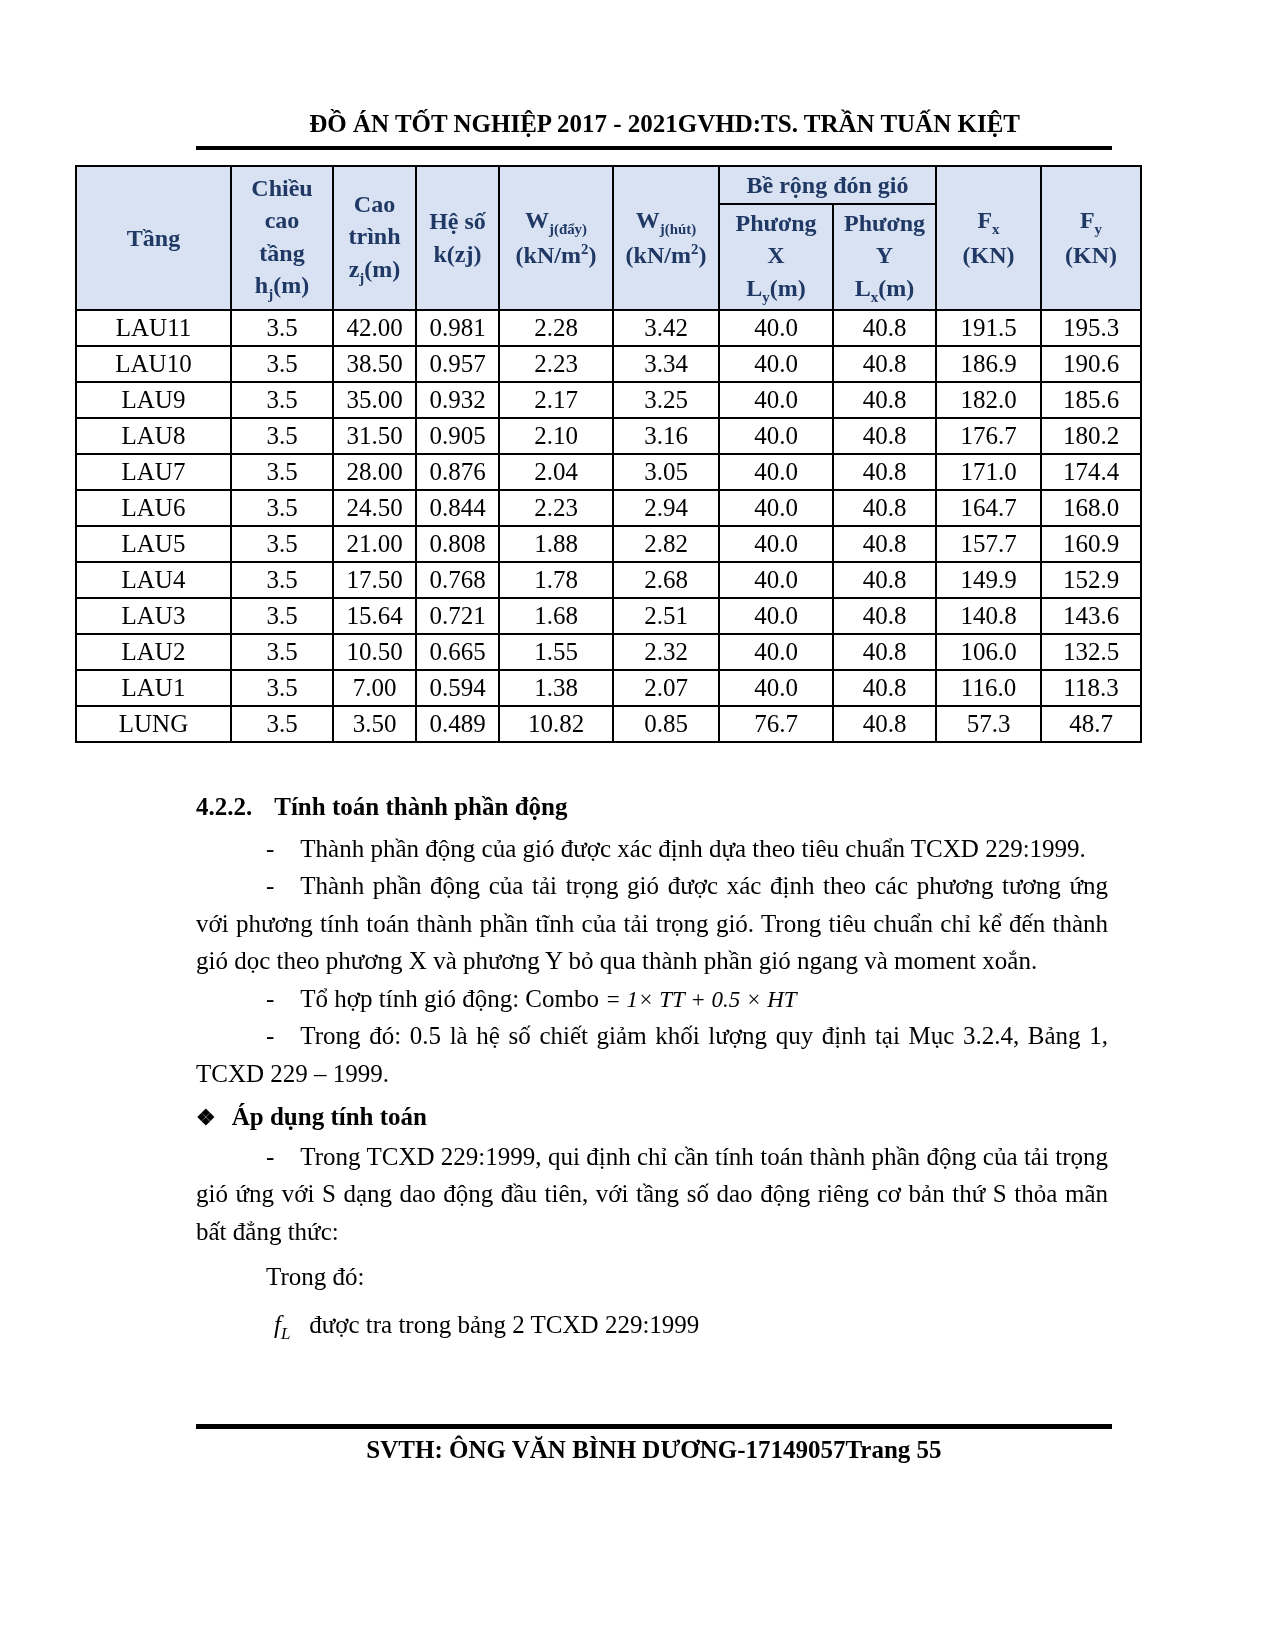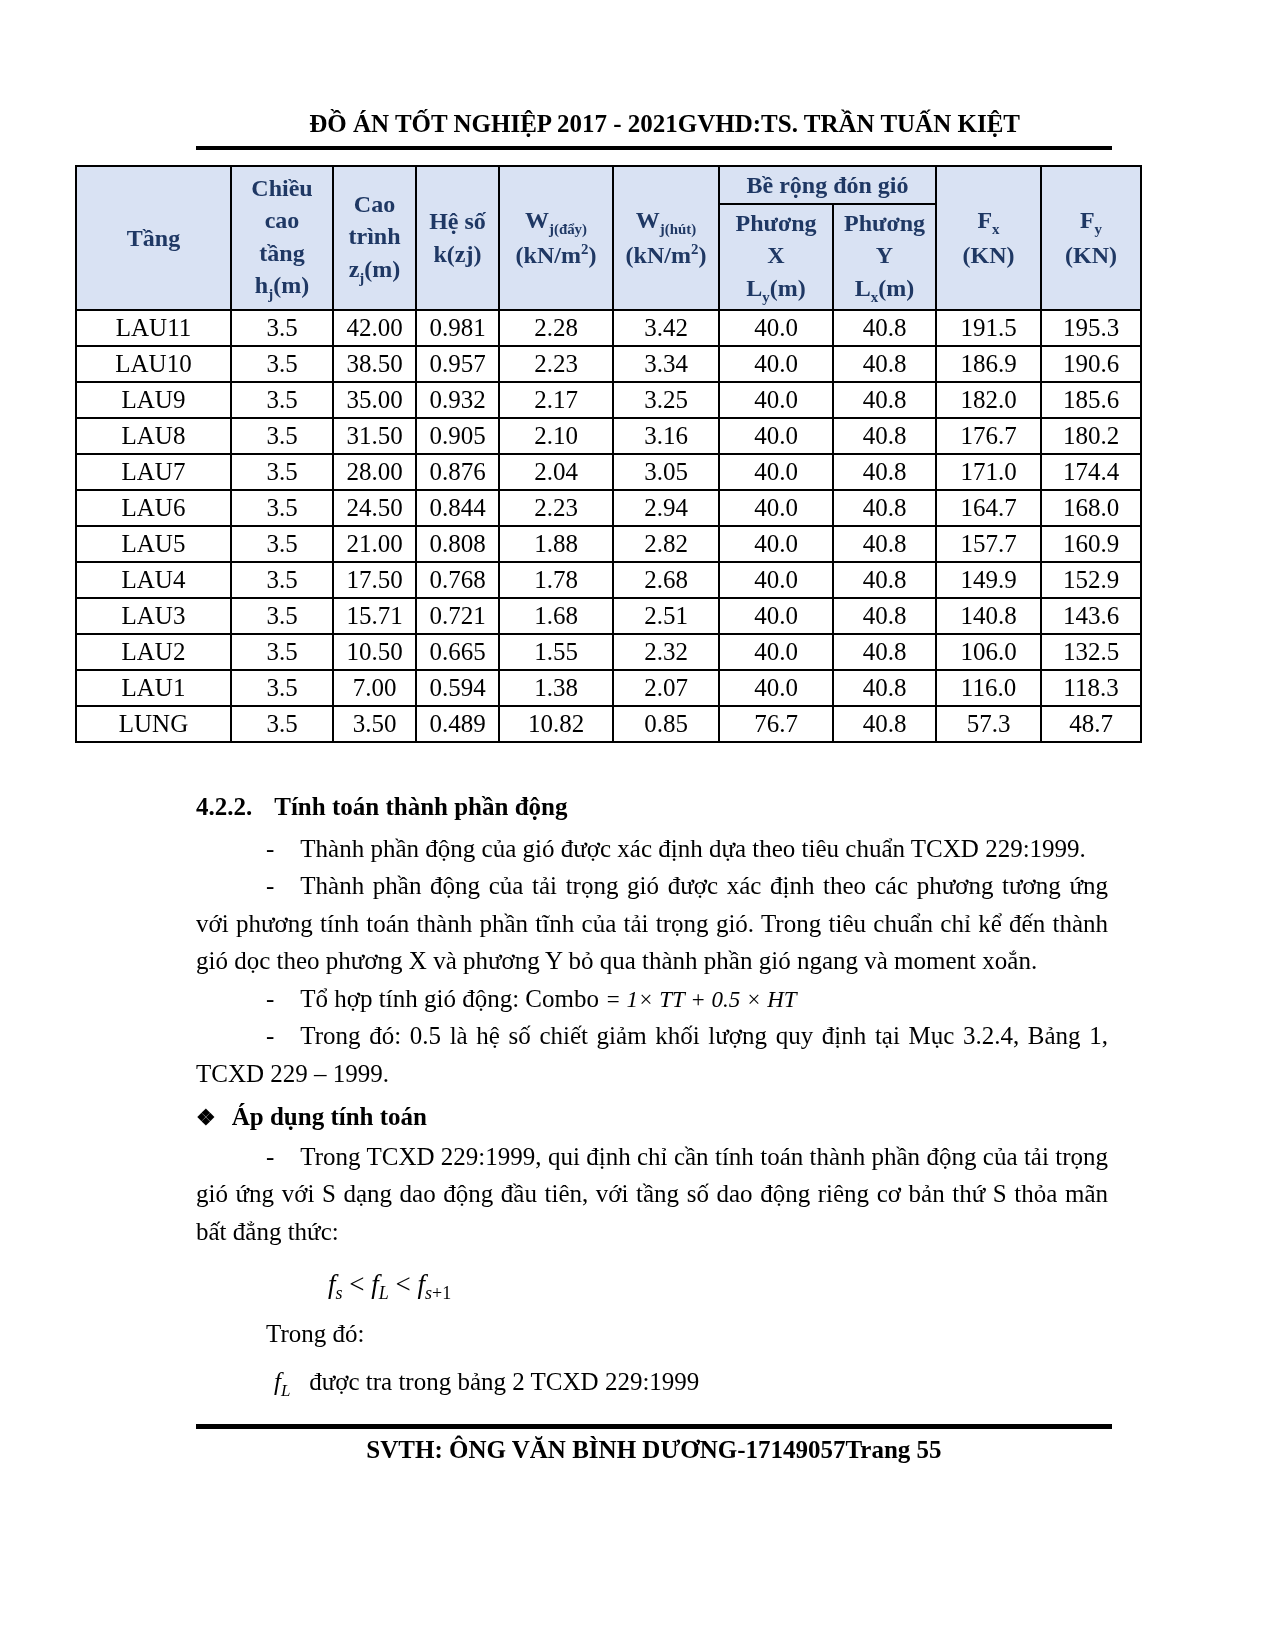--- a/index.html
+++ b/index.html
@@ -246,21 +246,21 @@
           <td>1.78</td>
           <td>2.68</td>
           <td>40.0</td>
           <td>40.8</td>
           <td>149.9</td>
           <td>152.9</td>
         </tr>
         <tr>
           <td>LAU3</td>
           <td>3.5</td>
-          <td>15.71</td>
+          <td>15.64</td>
           <td>0.721</td>
           <td>1.68</td>
           <td>2.51</td>
           <td>40.0</td>
           <td>40.8</td>
           <td>140.8</td>
           <td>143.6</td>
         </tr>
         <tr>
           <td>LAU2</td>
@@ -324,21 +324,20 @@
     </p>
 
     <div class="sub-heading">
       <span class="diamond">❖</span><span>Áp dụng tính toán</span>
     </div>
 
     <p class="para">
       <span class="dash">-</span><span>Trong TCXD 229:1999, qui định chỉ cần tính toán thành phần động của tải trọng gió ứng với S dạng dao động đầu tiên, với tầng số dao động riêng cơ bản thứ S thỏa mãn bất đẳng thức:</span>
     </p>
 
-    <div class="formula"><i>f</i><sub><i>s</i></sub> &lt; <i>f</i><sub><i>L</i></sub> &lt; <i>f</i><sub><i>s</i>+1</sub></div>
 
     <p class="trong-do">Trong đó:</p>
 
     <p class="fl-line"><i>f</i><sub><i>L</i></sub>&nbsp;&nbsp; được tra trong bảng 2 TCXD 229:1999</p>
 
   </div>
 
   <div class="footer-rule"></div>
   <div class="doc-footer">
     <span>SVTH: ÔNG VĂN BÌNH DƯƠNG-17149057</span>

